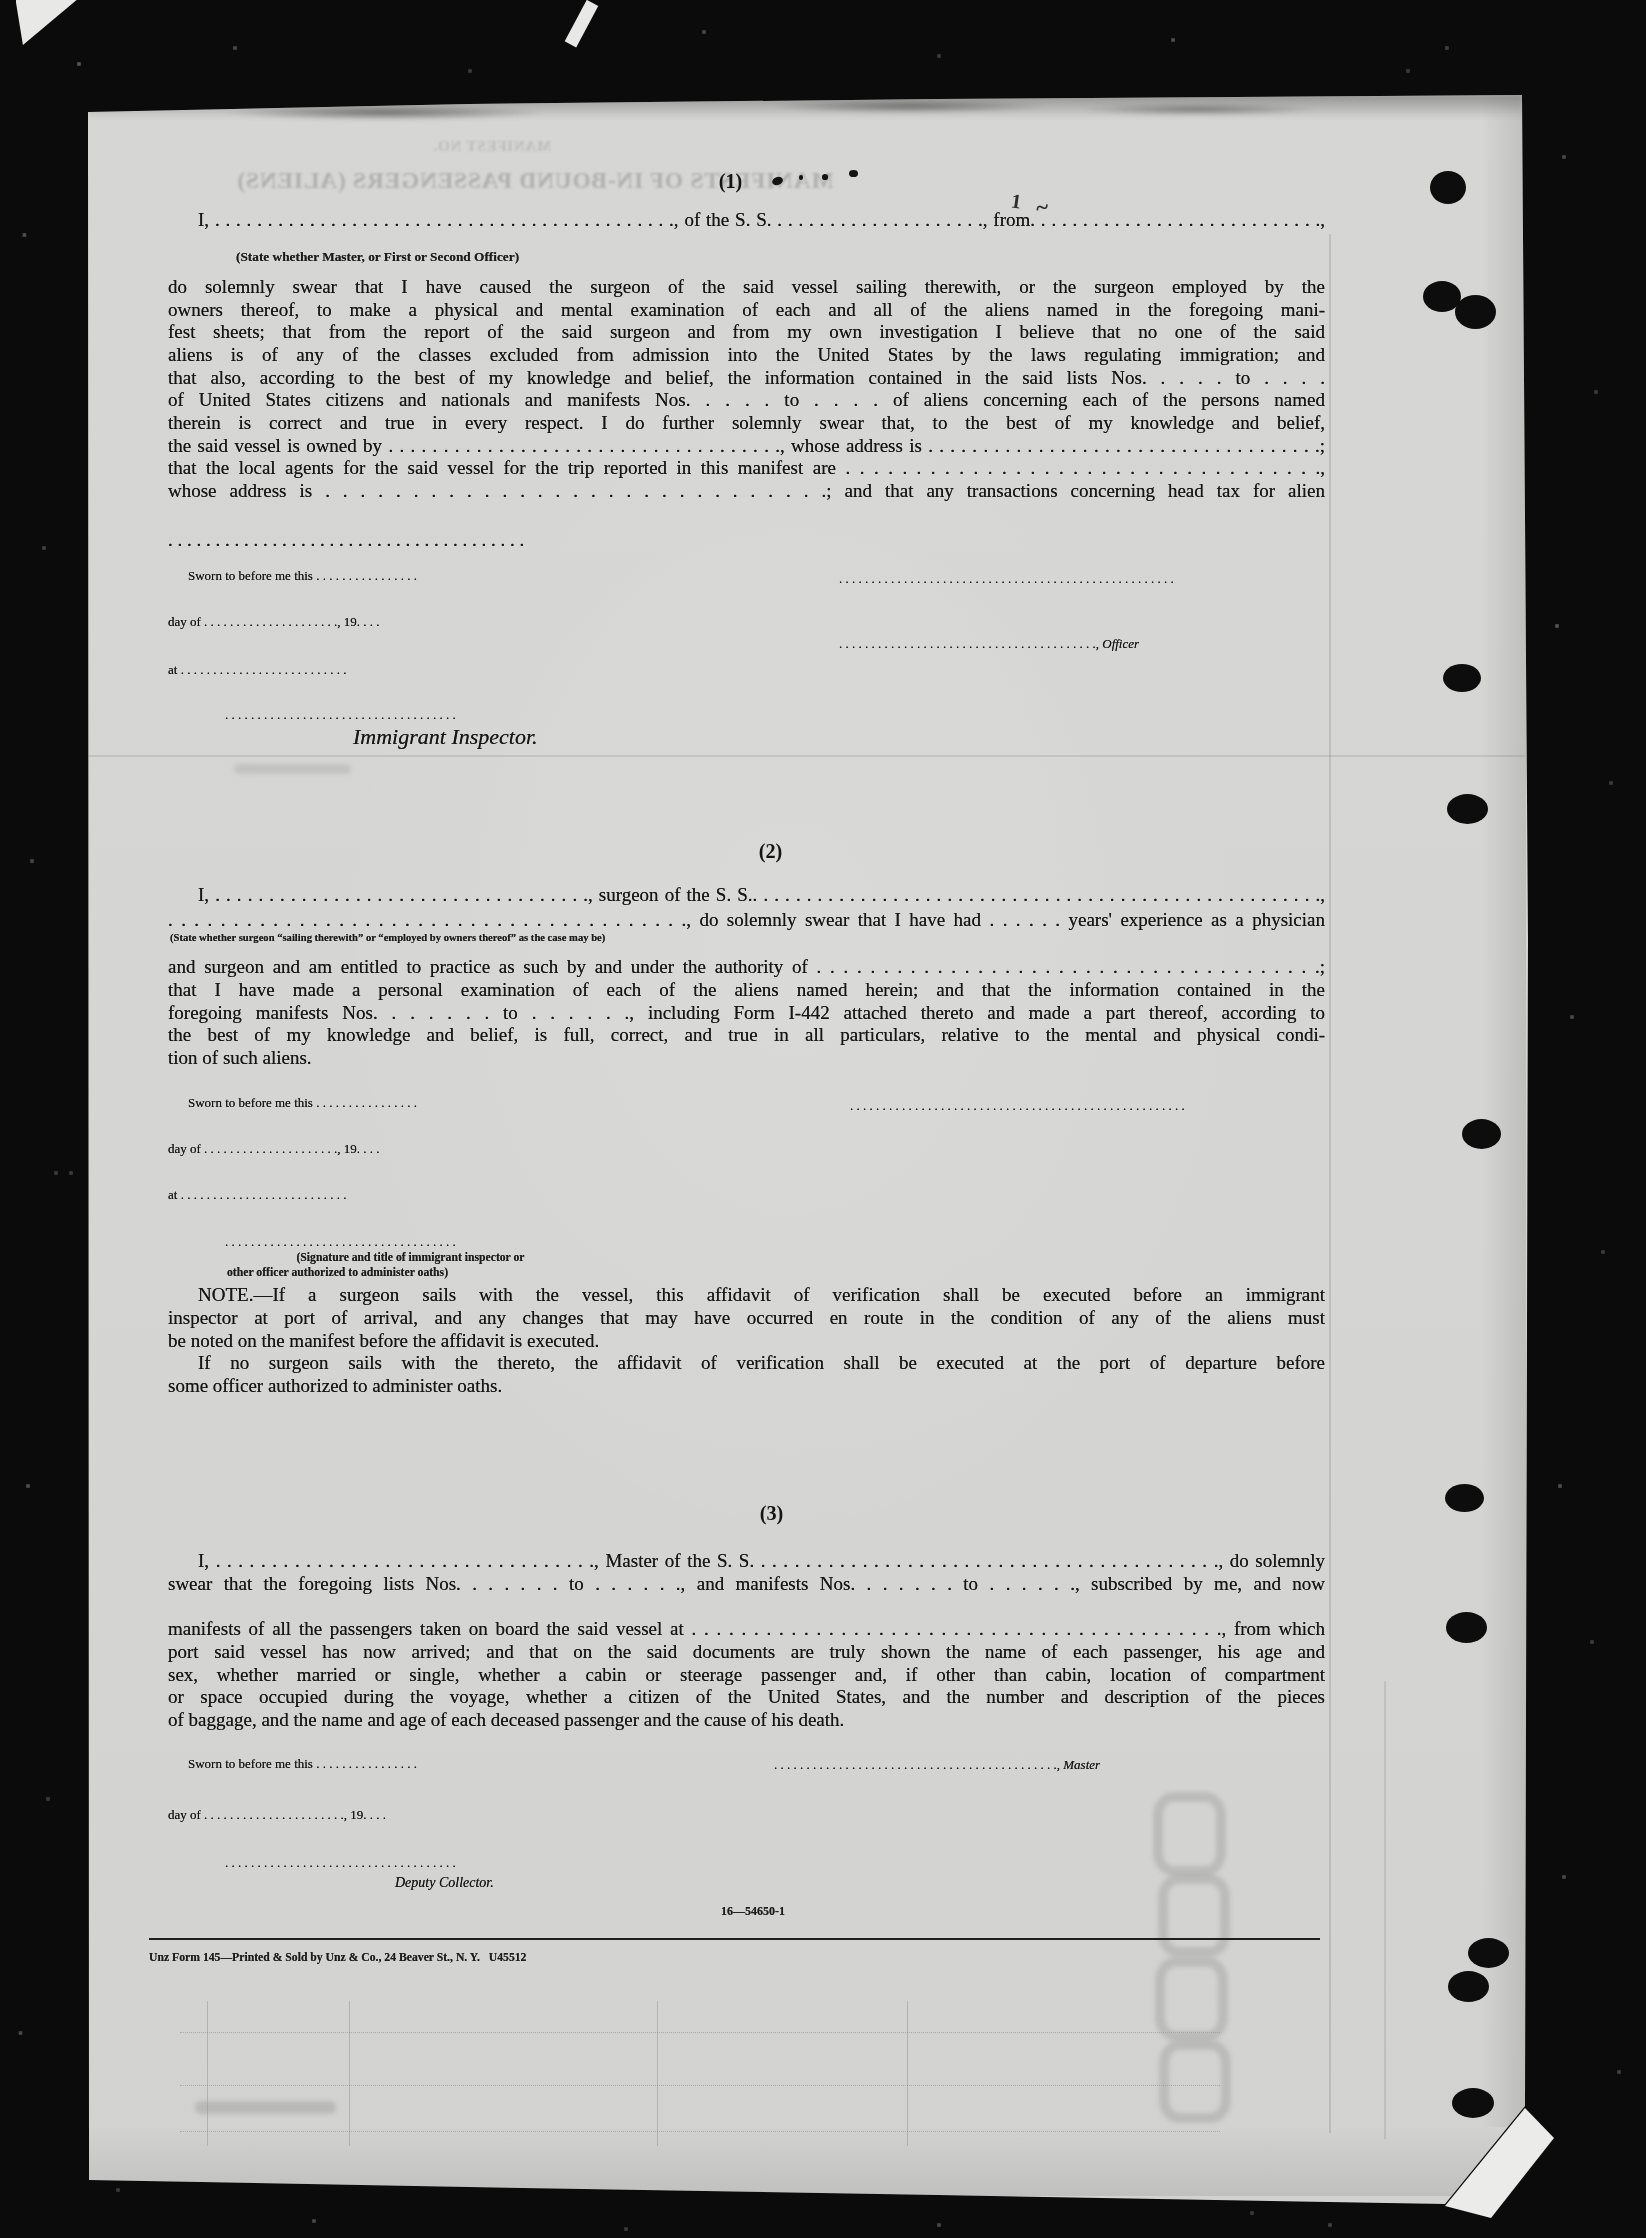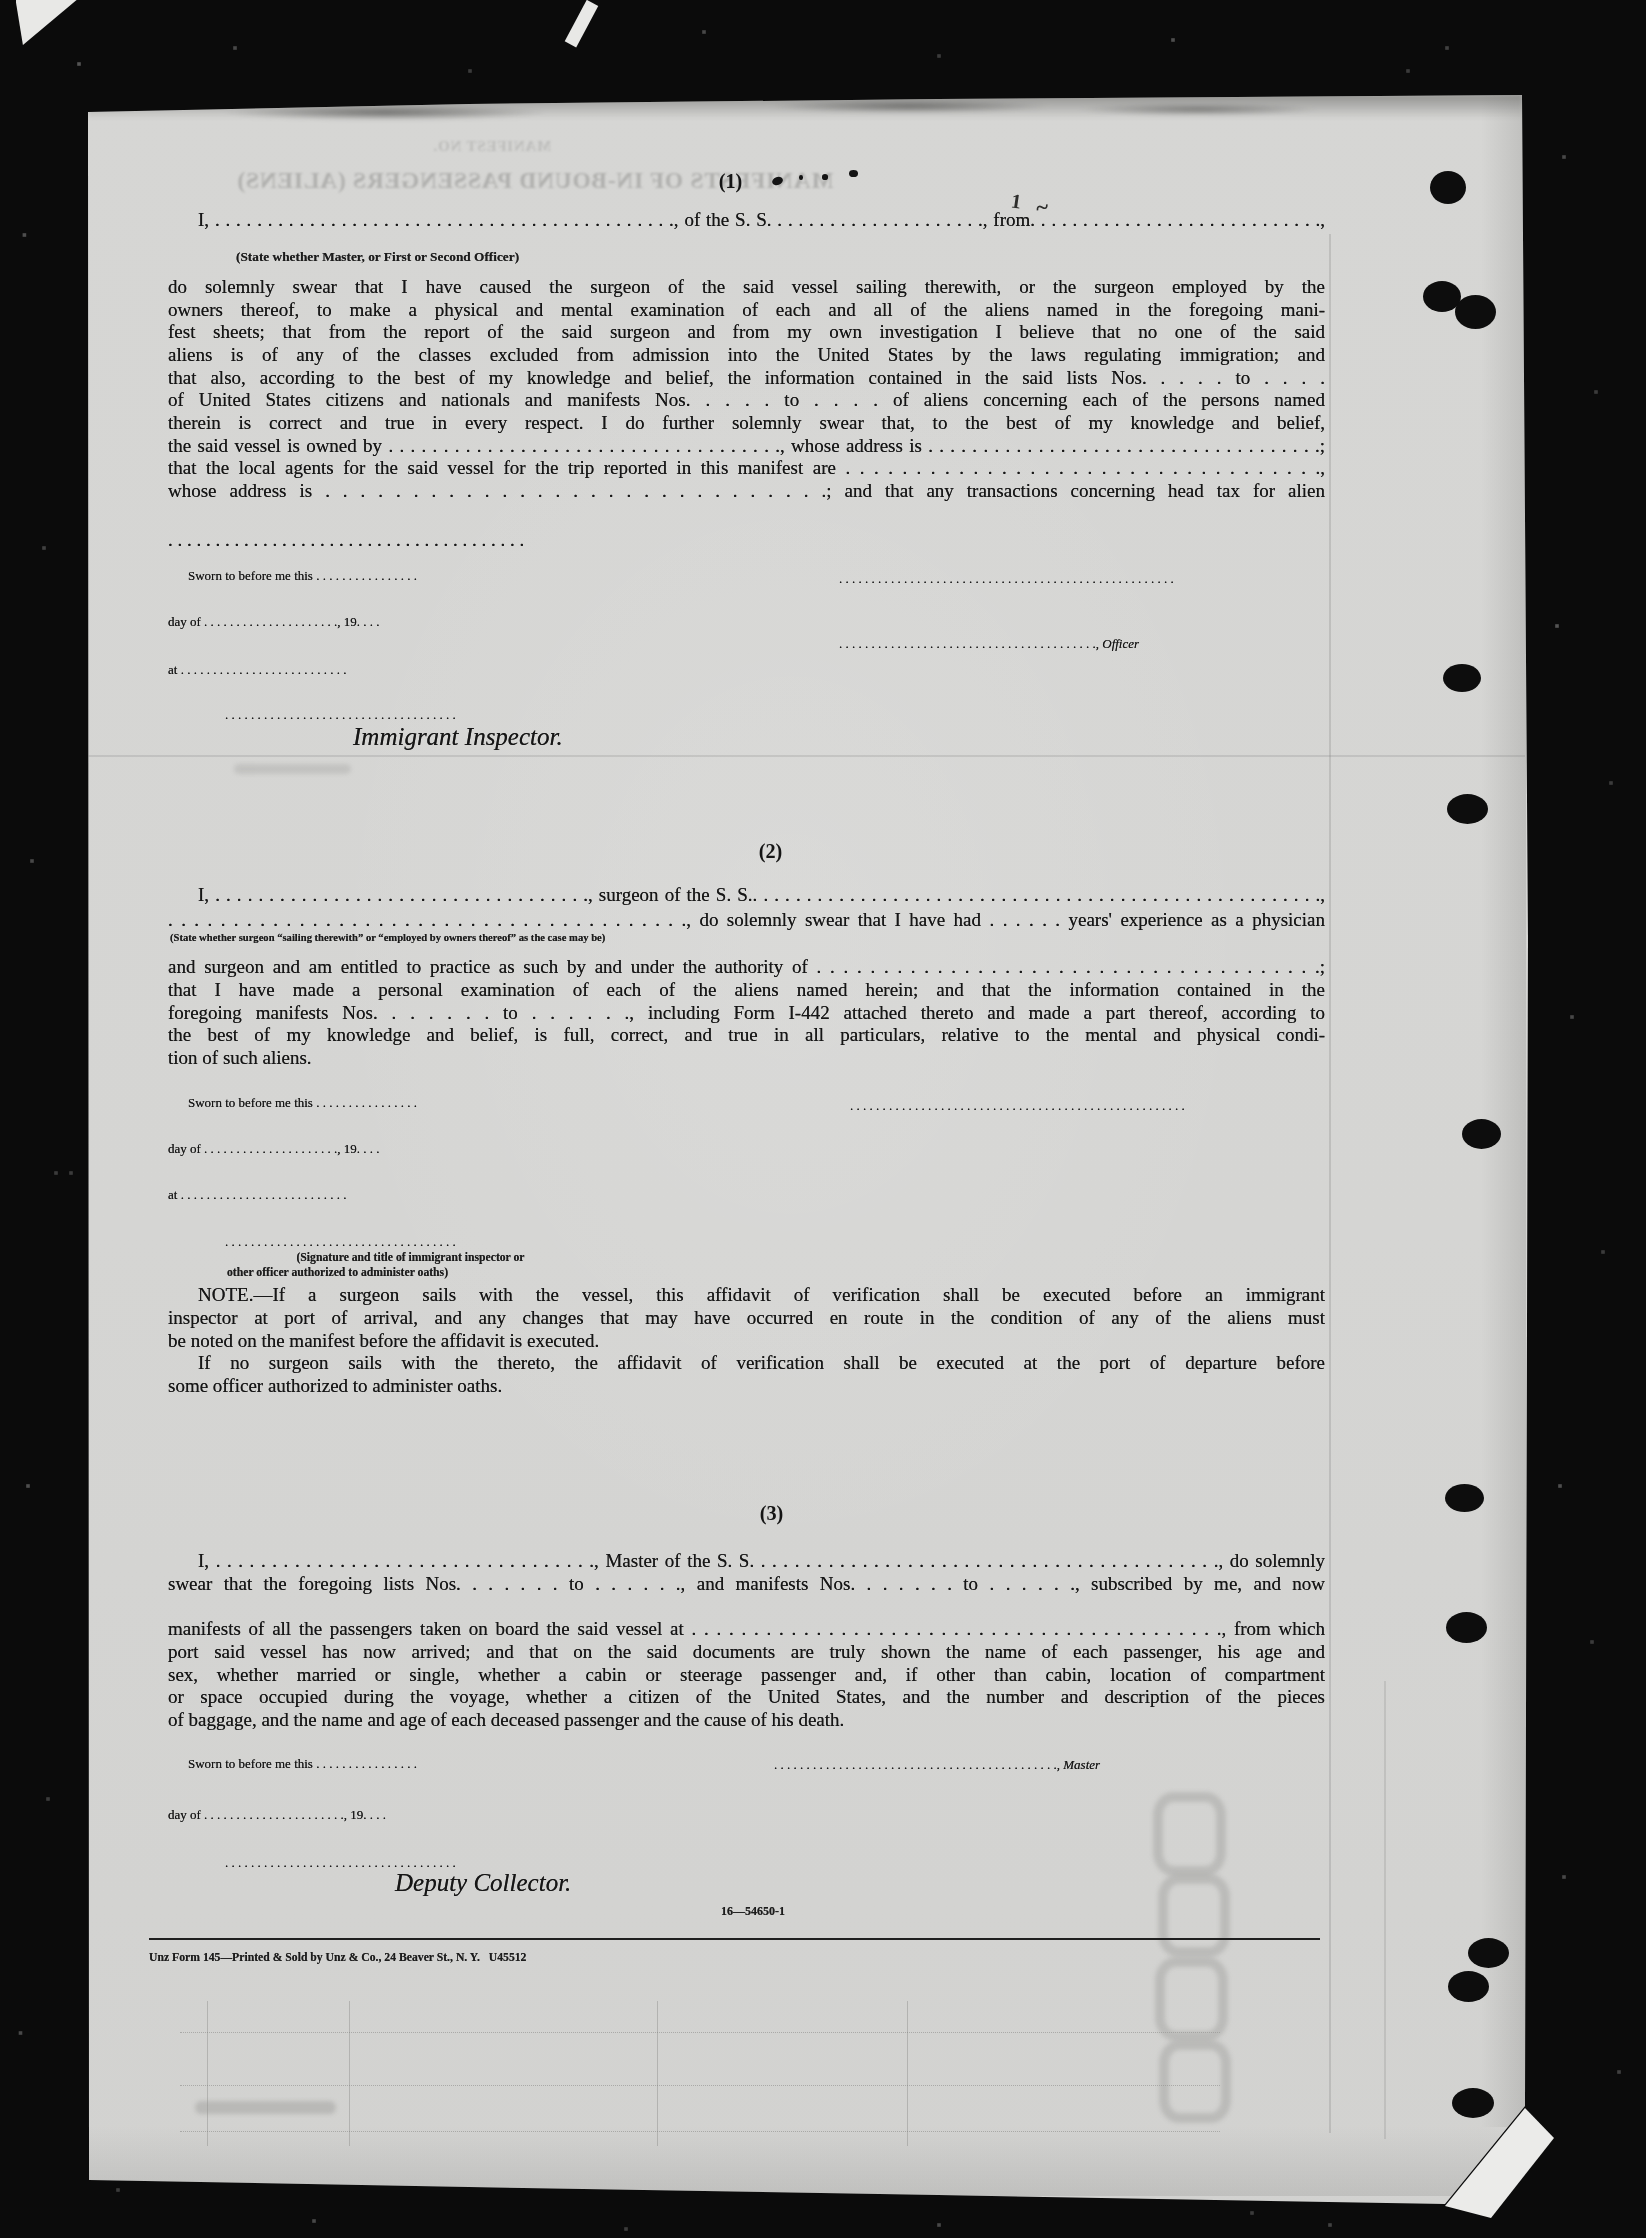--- a/index.html
+++ b/index.html
@@ -119,21 +119,21 @@
     <div class="line" style="top:456px;">that the local agents for the said vessel for the trip reported in this manifest are . . . . . . . . . . . . . . . . . . . . . . . . . . . . . . . . . .,</div>
     <div class="line" style="top:479px;">whose address is . . . . . . . . . . . . . . . . . . . . . . . . . . . . .; and that any transactions concerning head tax for alien</div>
     <div class="line noj" style="top:528px;">. . . . . . . . . . . . . . . . . . . . . . . . . . . . . . . . . . . . . .</div>
 
     <div class="abs" style="left:188px;top:564px;">Sworn to before me this . . . . . . . . . . . . . . . .</div>
     <div class="abs dotline" style="left:839px;top:567px;width:489px;">. . . . . . . . . . . . . . . . . . . . . . . . . . . . . . . . . . . . . . . . . . . . . . . . . . . .</div>
     <div class="abs" style="left:168px;top:610px;">day of . . . . . . . . . . . . . . . . . . . . ., 19. . . .</div>
     <div class="abs" style="left:839px;top:632px;width:492px;"><span>. . . . . . . . . . . . . . . . . . . . . . . . . . . . . . . . . . . . . . . .</span><span class="ital">, Officer</span></div>
     <div class="abs" style="left:168px;top:658px;">at . . . . . . . . . . . . . . . . . . . . . . . . . .</div>
     <div class="abs" style="left:225px;top:703px;">. . . . . . . . . . . . . . . . . . . . . . . . . . . . . . . . . . . .</div>
-    <div class="abs ital" style="left:353px;top:725px;font-size:25px;">Immigrant Inspector.</div>
+    <div class="abs ital" style="left:353px;top:725px;font-size:22px;">Immigrant Inspector.</div>
 
     <div class="secmark" style="left:743px;top:840px;width:55px;">(2)</div>
     <div class="line ind" style="top:883px;">I, . . . . . . . . . . . . . . . . . . . . . . . . . . . . . . . . . . ., surgeon of the S. S.. . . . . . . . . . . . . . . . . . . . . . . . . . . . . . . . . . . . . . . . . . . . . . . . . . . . .,</div>
     <div class="line" style="top:908px;">. . . . . . . . . . . . . . . . . . . . . . . . . . . . . . . . . . . . . . . ., do solemnly swear that I have had . . . . . . years' experience as a physician</div>
     <div class="cap" style="left:170px;top:932px;font-size:10.6px;">(State whether surgeon “sailing therewith” or “employed by owners thereof” as the case may be)</div>
     <div class="line" style="top:955px;">and surgeon and am entitled to practice as such by and under the authority of . . . . . . . . . . . . . . . . . . . . . . . . . . . . . . . . . . . . . .;</div>
     <div class="line" style="top:978px;">that I have made a personal examination of each of the aliens named herein; and that the information contained in the</div>
     <div class="line" style="top:1001px;">foregoing manifests Nos. . . . . . . to . . . . . ., including Form I-442 attached thereto and made a part thereof, according to</div>
     <div class="line" style="top:1023px;">the best of my knowledge and belief, is full, correct, and true in all particulars, relative to the mental and physical condi-</div>
     <div class="line noj" style="top:1046px;">tion of such aliens.</div>
@@ -158,21 +158,21 @@
     <div class="line" style="top:1617px;">manifests of all the passengers taken on board the said vessel at . . . . . . . . . . . . . . . . . . . . . . . . . . . . . . . . . . . . . . . . . . ., from which</div>
     <div class="line" style="top:1640px;">port said vessel has now arrived; and that on the said documents are truly shown the name of each passenger, his age and</div>
     <div class="line" style="top:1663px;">sex, whether married or single, whether a cabin or steerage passenger and, if other than cabin, location of compartment</div>
     <div class="line" style="top:1685px;">or space occupied during the voyage, whether a citizen of the United States, and the number and description of the pieces</div>
     <div class="line noj" style="top:1708px;">of baggage, and the name and age of each deceased passenger and the cause of his death.</div>
 
     <div class="abs" style="left:188px;top:1752px;">Sworn to before me this . . . . . . . . . . . . . . . .</div>
     <div class="abs" style="left:774px;top:1753px;width:555px;"><span>. . . . . . . . . . . . . . . . . . . . . . . . . . . . . . . . . . . . . . . . . . . .</span><span class="ital">, Master</span></div>
     <div class="abs" style="left:168px;top:1803px;">day of . . . . . . . . . . . . . . . . . . . . . ., 19. . . .</div>
     <div class="abs" style="left:225px;top:1851px;">. . . . . . . . . . . . . . . . . . . . . . . . . . . . . . . . . . . .</div>
-    <div class="abs ital" style="left:395px;top:1871px;font-size:25px;">Deputy Collector.</div>
+    <div class="abs ital" style="left:395px;top:1871px;font-size:14px;">Deputy Collector.</div>
 
     <div class="cap" style="left:721px;top:1904px;font-size:12px;">16—54650-1</div>
     <div style="position:absolute;left:149px;top:1938px;width:1171px;height:2.3px;background:#1f1f1f;"></div>
     <div class="cap" style="left:149px;top:1951px;font-size:11.7px;">Unz Form 145—Printed &amp; Sold by Unz &amp; Co., 24 Beaver St., N. Y.   U45512</div>
 
     <div class="ink" style="left:1430px;top:171px;width:36px;height:33px;"></div>
     <div class="ink" style="left:1423px;top:281px;width:38px;height:31px;"></div>
     <div class="ink" style="left:1455px;top:295px;width:41px;height:34px;"></div>
     <div class="ink" style="left:1443px;top:664px;width:38px;height:28px;"></div>
     <div class="ink" style="left:1447px;top:794px;width:41px;height:30px;"></div>

